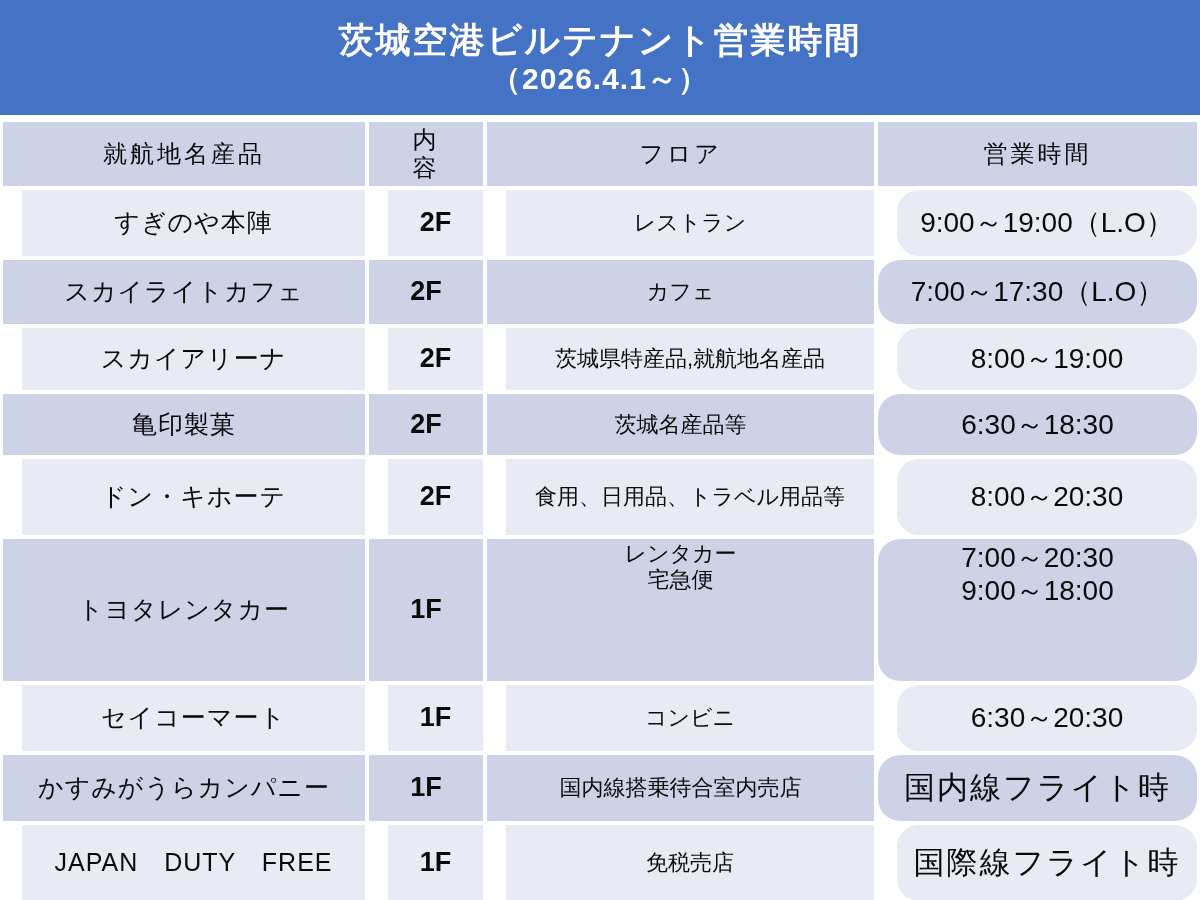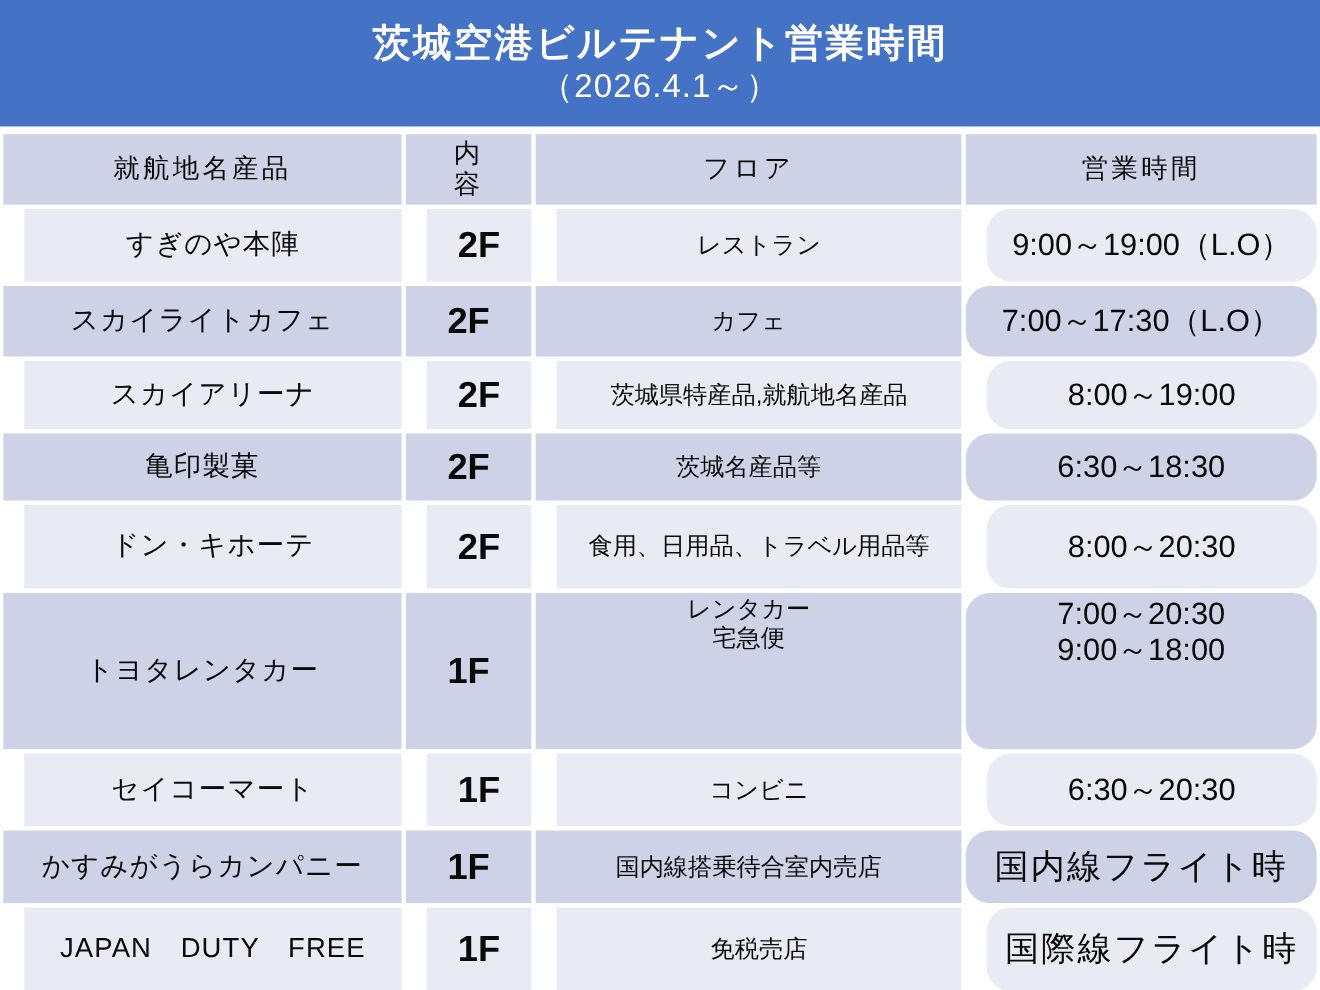--- a/index.html
+++ b/index.html
@@ -31,21 +31,21 @@
     flex: 0 0 auto;
   }
   .banner-line1 {
     font-size: 35px;
     font-weight: 700;
     letter-spacing: 2px;
     line-height: 1.25;
   }
   .banner-line2 {
     font-size: 30px;
-    font-weight: 400;
+    font-weight: 700;
     letter-spacing: 1px;
     line-height: 1.2;
   }
   
   .grid {
     margin-top: 7px;
     padding: 0 3px;
     display: grid;
     grid-template-columns: 362px 114px 387px 319px;
     grid-template-rows: 64px 66px 64px 62px 61px 76px 142px 66px 66px 76px;
@@ -65,21 +65,21 @@
     box-sizing: border-box;
   }
   .band-dark  { background: #CDD2E7; }
   .band-light { background: #E9EBF4; margin-left: 19px; }
   .cell.header {
     font-size: 24px;
     letter-spacing: 3px;
     font-weight: 400;
   }
   .cell.tenant  { font-size: 25px; letter-spacing: 1px; }
-  .cell.floor   { font-size: 33px; font-weight: 700; }
+  .cell.floor   { font-size: 27px; font-weight: 700; }
   .cell.content { font-size: 22px; }
   .cell.hours   { font-size: 28px; border-radius: 22px; }
   .cell.hours.xl { font-size: 31px; letter-spacing: 2px; }
   .cell.multi {
     justify-content: flex-start;
   }
   .cell .line { display: block; }
 </style>
 </head>
 <body>

